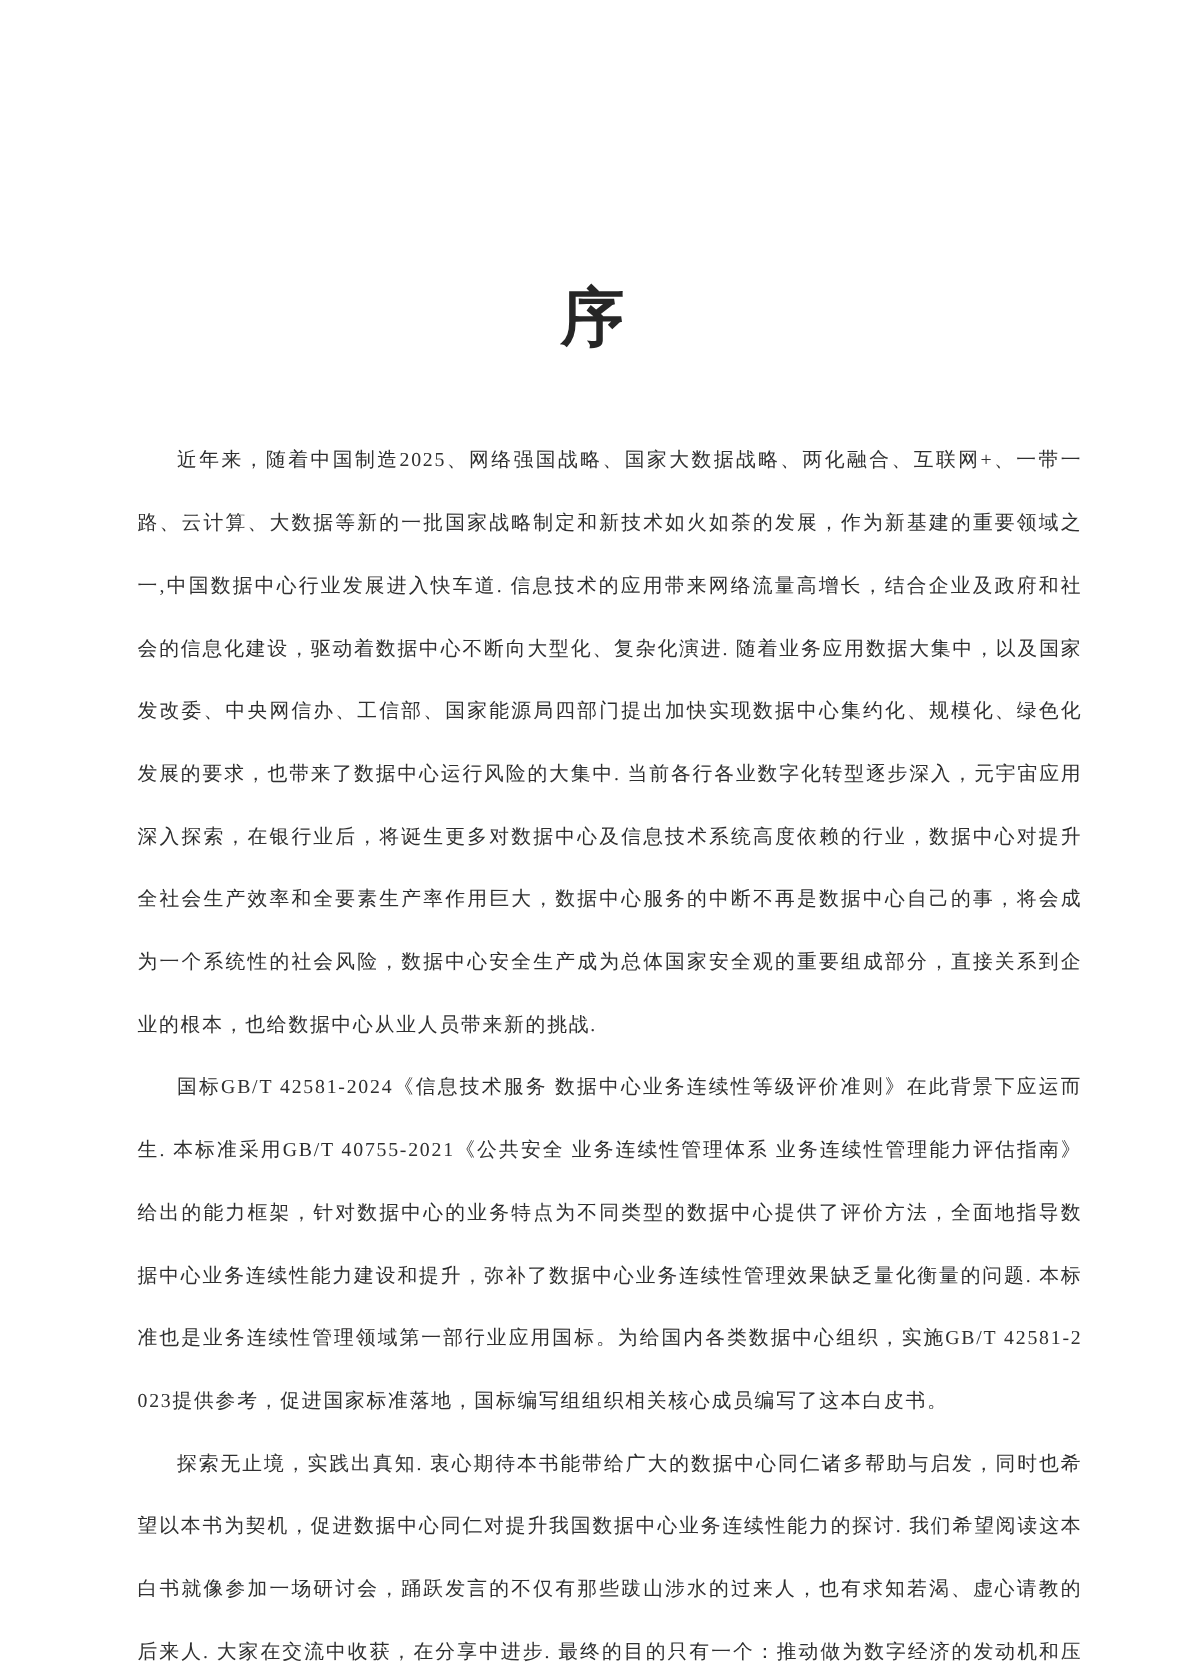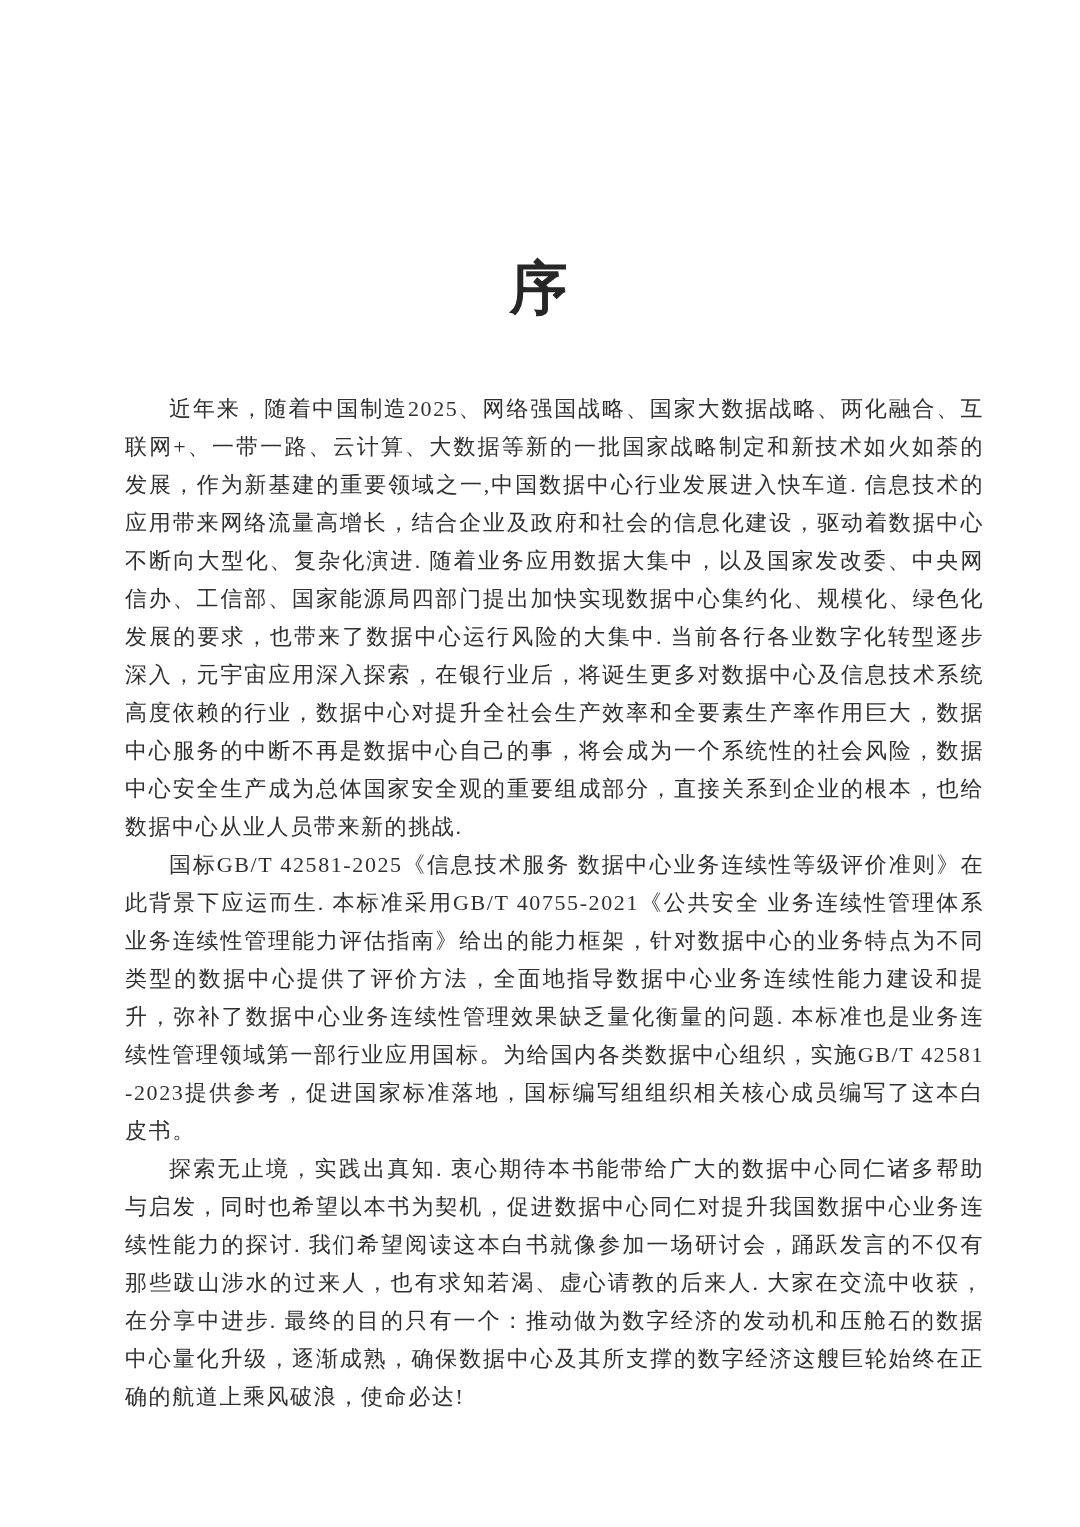--- a/index.html
+++ b/index.html
@@ -25,34 +25,34 @@
     font-size: 58px;
     font-weight: 700;
     letter-spacing: 3px;
     color: #262626;
   }
   .doc-body {
     padding: 62px 96px 0 125px;
   }
   .para {
     margin: 0;
-    font-size: 22px;
-    line-height: 38px;
+    font-size: 18px;
+    line-height: 57px;
     letter-spacing: 1.6px;
     text-align: justify;
     text-justify: inter-ideograph;
     text-indent: 2em;
     word-break: break-all;
   }
 </style>
 </head>
 <body>
 
 <div class="page">
   <h1 class="doc-title">序</h1>
 
   <div class="doc-body">
     <p class="para">近年来，随着中国制造2025、网络强国战略、国家大数据战略、两化融合、互联网+、一带一路、云计算、大数据等新的一批国家战略制定和新技术如火如荼的发展，作为新基建的重要领域之一,中国数据中心行业发展进入快车道. 信息技术的应用带来网络流量高增长，结合企业及政府和社会的信息化建设，驱动着数据中心不断向大型化、复杂化演进. 随着业务应用数据大集中，以及国家发改委、中央网信办、工信部、国家能源局四部门提出加快实现数据中心集约化、规模化、绿色化发展的要求，也带来了数据中心运行风险的大集中. 当前各行各业数字化转型逐步深入，元宇宙应用深入探索，在银行业后，将诞生更多对数据中心及信息技术系统高度依赖的行业，数据中心对提升全社会生产效率和全要素生产率作用巨大，数据中心服务的中断不再是数据中心自己的事，将会成为一个系统性的社会风险，数据中心安全生产成为总体国家安全观的重要组成部分，直接关系到企业的根本，也给数据中心从业人员带来新的挑战.</p>
-    <p class="para">国标GB/T 42581-2025《信息技术服务 数据中心业务连续性等级评价准则》在此背景下应运而生. 本标准采用GB/T 40755-2021《公共安全 业务连续性管理体系 业务连续性管理能力评估指南》给出的能力框架，针对数据中心的业务特点为不同类型的数据中心提供了评价方法，全面地指导数据中心业务连续性能力建设和提升，弥补了数据中心业务连续性管理效果缺乏量化衡量的问题. 本标准也是业务连续性管理领域第一部行业应用国标。为给国内各类数据中心组织，实施GB/T 42581-2023提供参考，促进国家标准落地，国标编写组组织相关核心成员编写了这本白皮书。</p>
+    <p class="para">国标GB/T 42581-2024《信息技术服务 数据中心业务连续性等级评价准则》在此背景下应运而生. 本标准采用GB/T 40755-2021《公共安全 业务连续性管理体系 业务连续性管理能力评估指南》给出的能力框架，针对数据中心的业务特点为不同类型的数据中心提供了评价方法，全面地指导数据中心业务连续性能力建设和提升，弥补了数据中心业务连续性管理效果缺乏量化衡量的问题. 本标准也是业务连续性管理领域第一部行业应用国标。为给国内各类数据中心组织，实施GB/T 42581-2023提供参考，促进国家标准落地，国标编写组组织相关核心成员编写了这本白皮书。</p>
     <p class="para">探索无止境，实践出真知. 衷心期待本书能带给广大的数据中心同仁诸多帮助与启发，同时也希望以本书为契机，促进数据中心同仁对提升我国数据中心业务连续性能力的探讨. 我们希望阅读这本白书就像参加一场研讨会，踊跃发言的不仅有那些跋山涉水的过来人，也有求知若渴、虚心请教的后来人. 大家在交流中收获，在分享中进步. 最终的目的只有一个：推动做为数字经济的发动机和压舱石的数据中心量化升级，逐渐成熟，确保数据中心及其所支撑的数字经济这艘巨轮始终在正确的航道上乘风破浪，使命必达!</p>
   </div>
 
 </div>
 
 </body></html>

